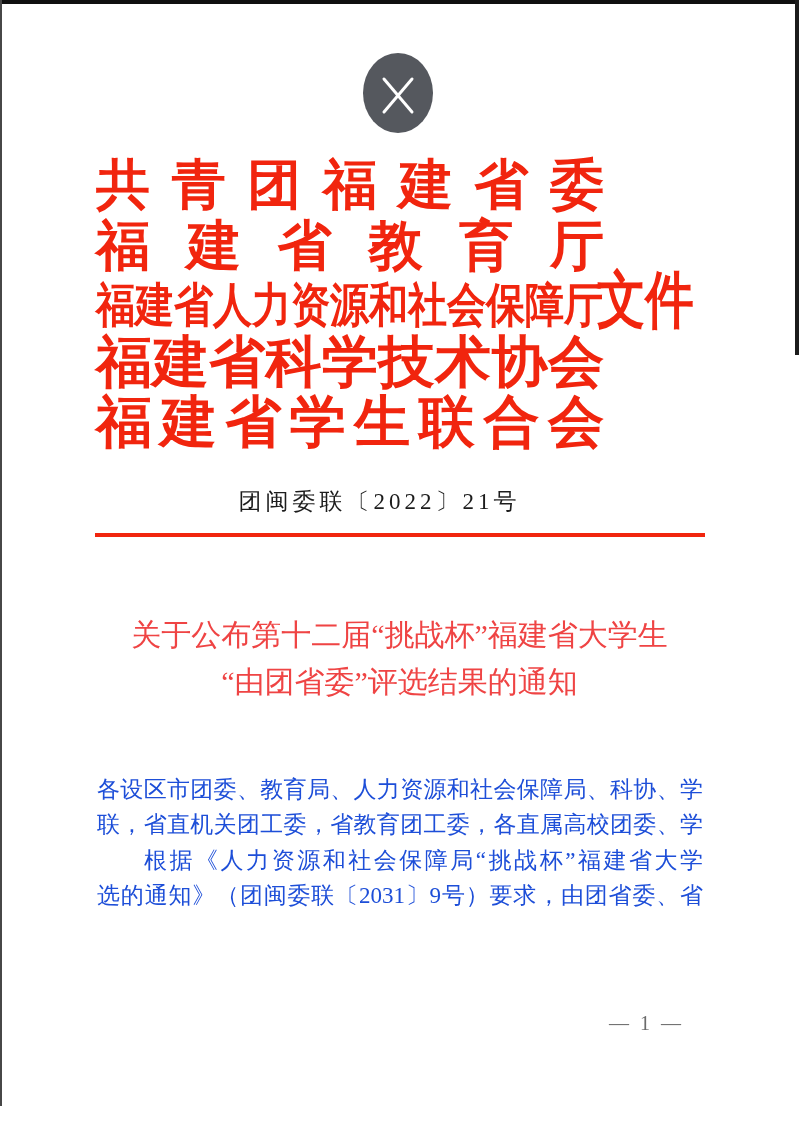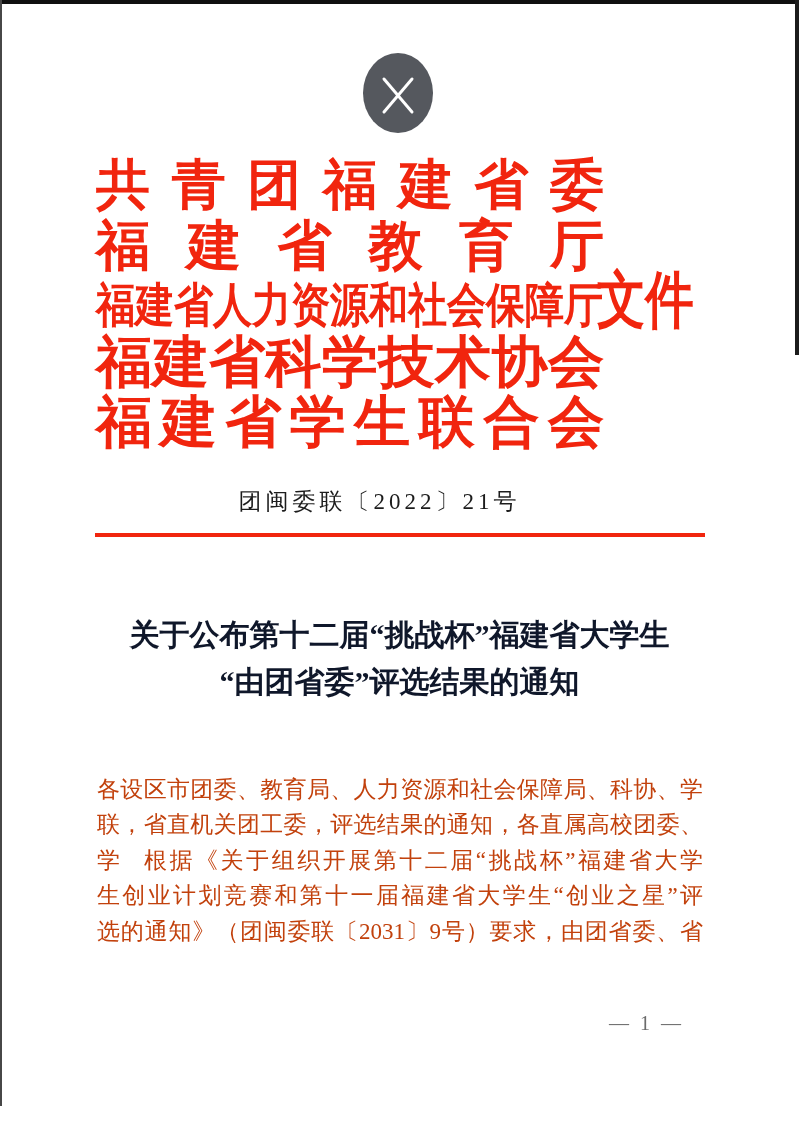--- a/index.html
+++ b/index.html
@@ -87,32 +87,32 @@
     width: 610px; height: 4px;
     background: #f1250e;
   }
 
   
   .doc-title {
     position: absolute;
     left: 0; top: 611px;
     width: 799px;
     text-align: center;
-    color: #0f172a;
+    color: #ef4444;
     font-size: 30px;
-    font-weight: 700;
+    font-weight: 400;
   }
   .title-line { height: 47px; line-height: 47px; }
 
   
   .doc-body {
     position: absolute;
     left: 97px; top: 772px;
     width: 606px;
-    color: #c2410c;
+    color: #1d4ed8;
     font-size: 23px;
   }
   .body-line {
     height: 35.4px;
     line-height: 35.4px;
     white-space: nowrap;
   }
   .body-line.justify {
     white-space: normal;
     text-align: justify;
@@ -197,24 +197,23 @@
   <div class="red-line"></div>
 
   <div class="doc-title" id="doc-title">
       <div class="title-line">关于公布第十二届“挑战杯”福建省大学生</div>
       <div class="title-line">“由团省委”评选结果的通知</div>
     </div>
 
   <div class="doc-body" id="doc-body">
       <div>
         <div class="body-line justify">各设区市团委、教育局、人力资源和社会保障局、科协、学</div>
-        <div class="body-line justify">联，省直机关团工委，评选结果的通知，各直属高校团委、学</div>
+        <div class="body-line justify">联，省直机关团工委，省教育团工委，各直属高校团委、学</div>
       </div>
       <div>
-        <div class="body-line justify indent">根据《关于组织开展第十二届“挑战杯”福建省大学</div>
-        <div class="body-line justify">生创业计划竞赛和第十一届福建省大学生“创业之星”评</div>
+        <div class="body-line justify indent">根据《人力资源和社会保障局“挑战杯”福建省大学</div>
         <div class="body-line justify">选的通知》（团闽委联〔2031〕9号）要求，由团省委、省</div>
       </div>
     </div>
 
   <div class="page-number">— 1 —</div>
 
 </div>
 
 </body></html>

